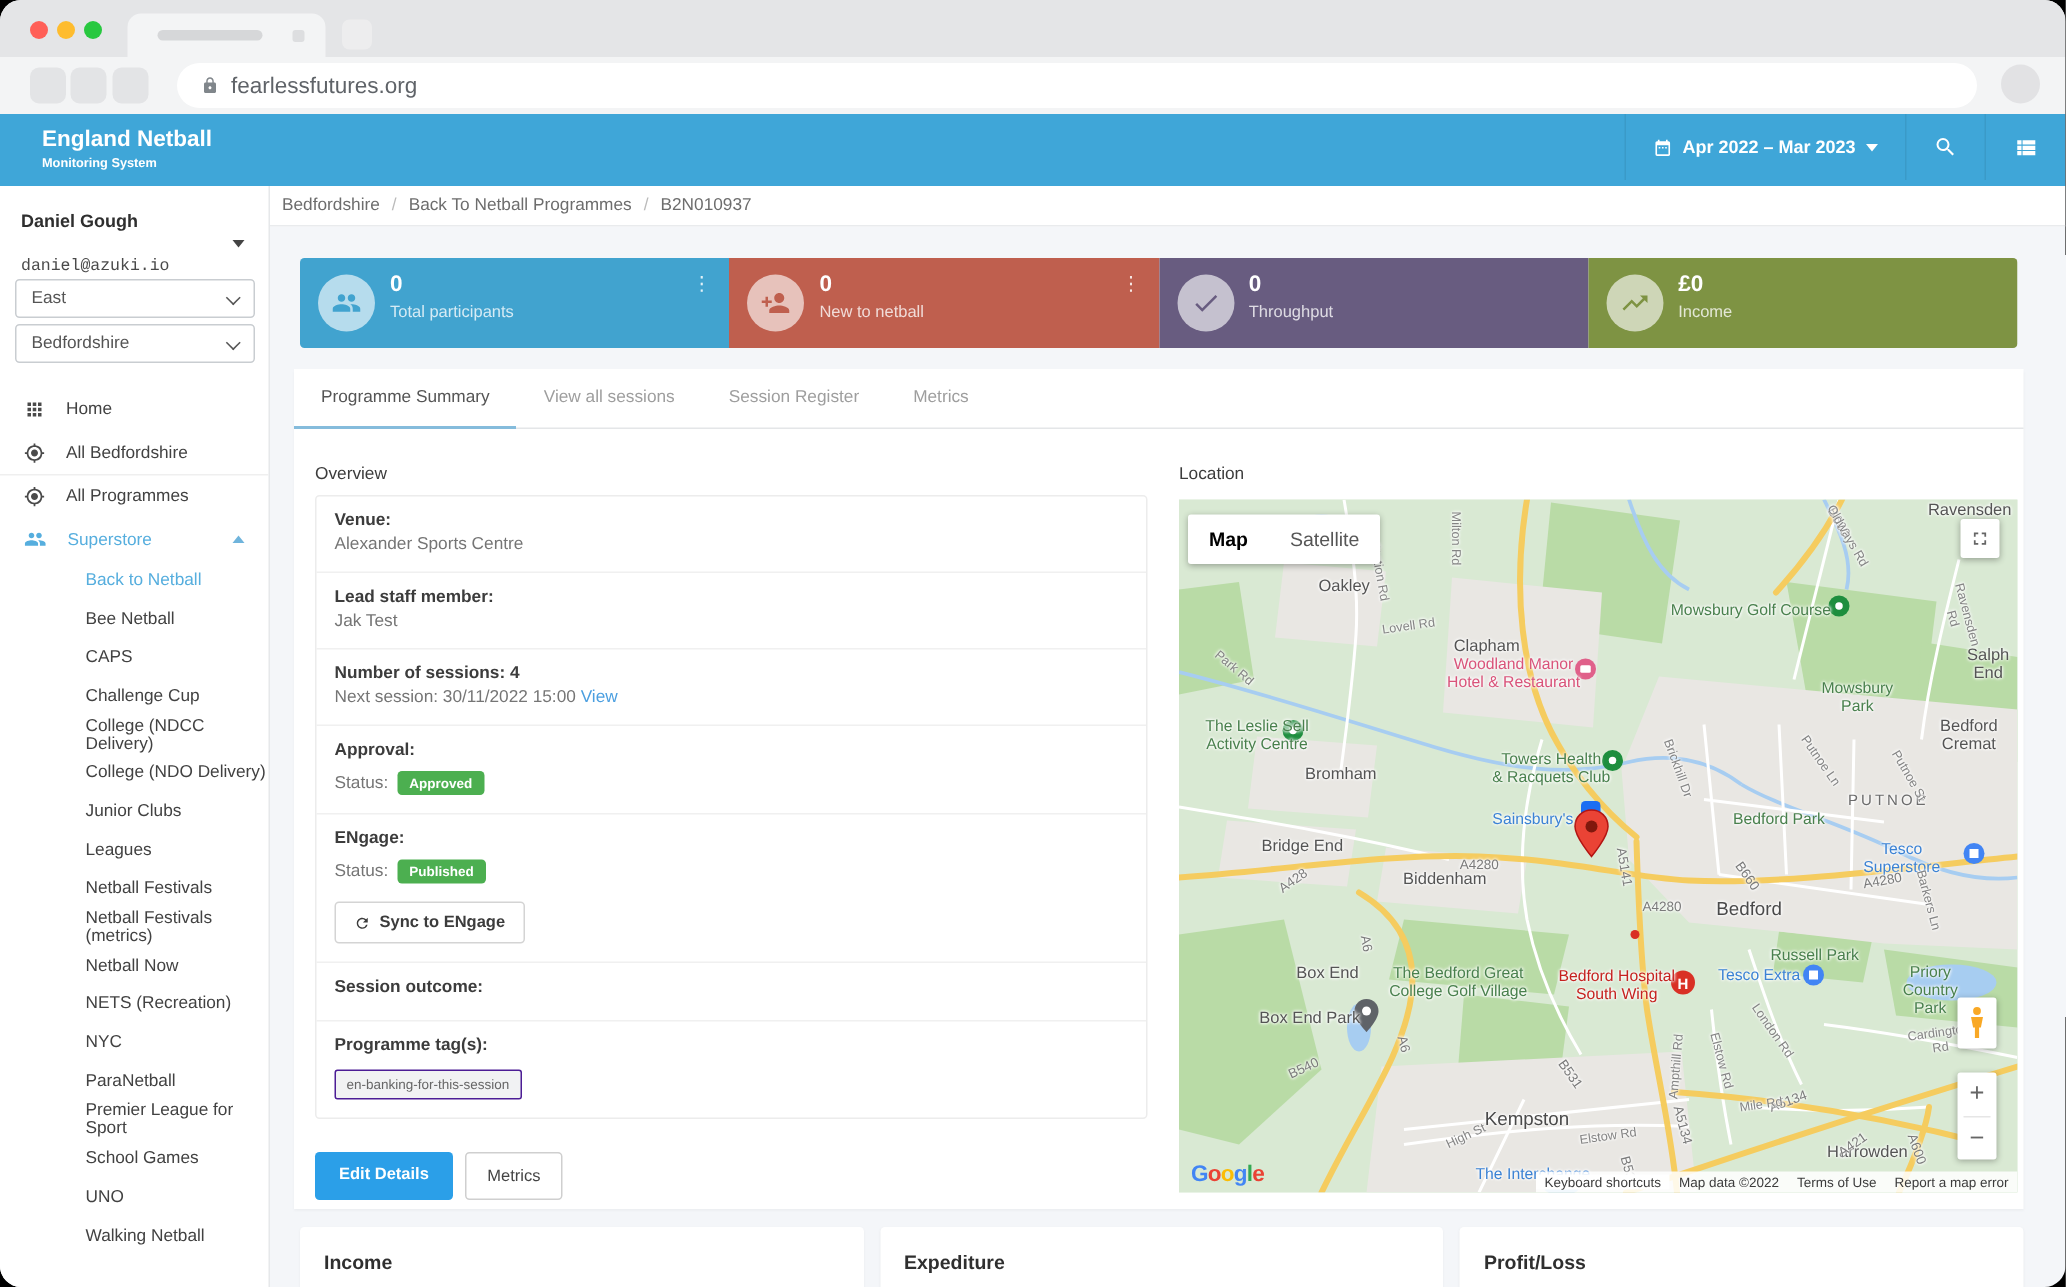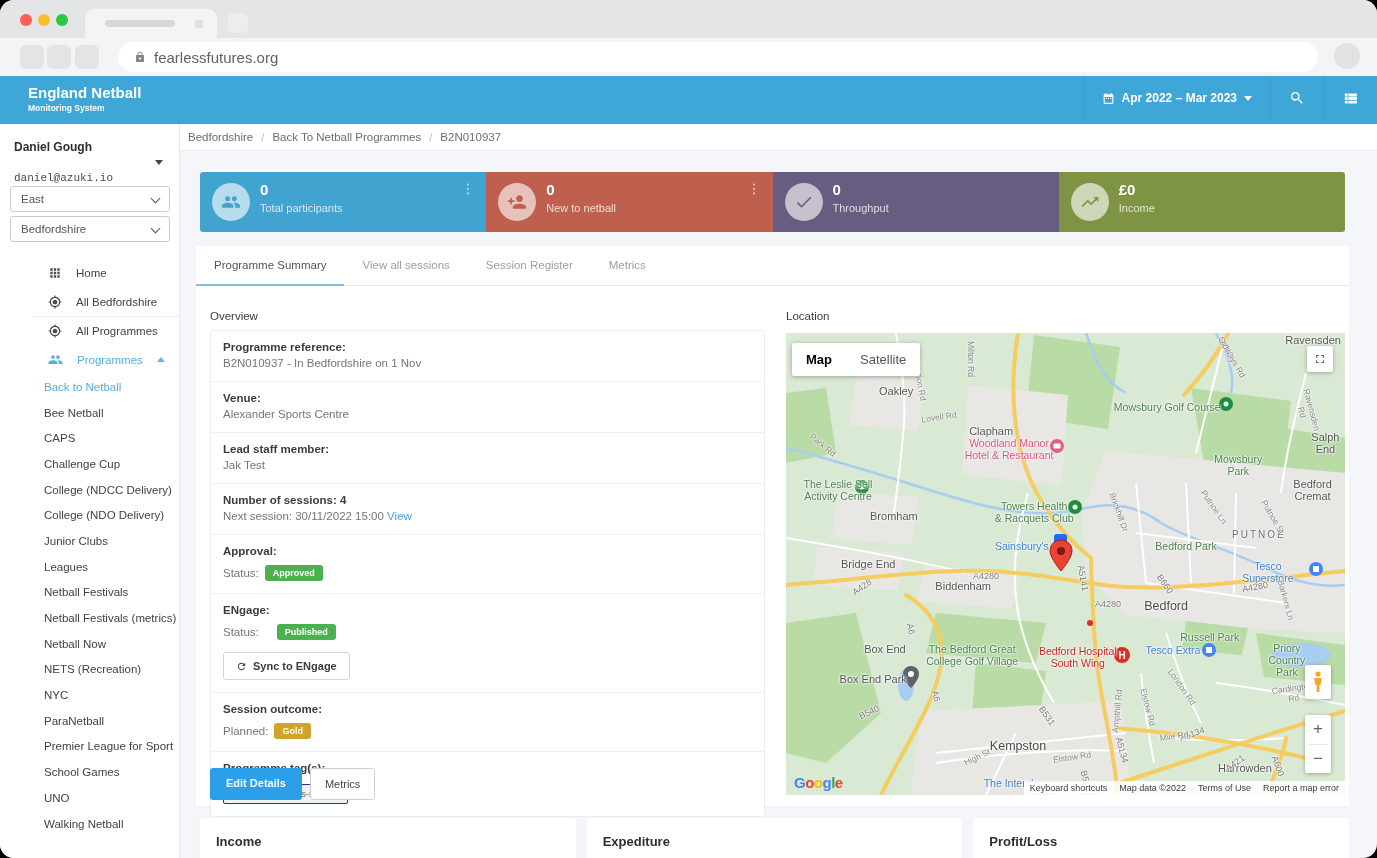--- a/index.html
+++ b/index.html
@@ -32,26 +32,26 @@
 
   
   #sidebar { position:absolute; left:0; top:124px; width:180px; bottom:0; background:#fff; border-right:1px solid #e6e8ea; }
   #user-name { position:absolute; left:14px; top:16px; font-size:12px; font-weight:bold; color:#2f2f2f; }
   #user-email { position:absolute; left:14px; top:48px; font-size:11px; color:#4a4a4a;font-family:Liberation Mono, monospace; }
   #user-caret { position:absolute; right:16px; top:36px; width:0; height:0; border-left:4px solid transparent; border-right:4px solid transparent; border-top:5px solid #444; }
   .select { position:absolute; left:10px; width:160px; height:26px; border:1px solid #c9cdd1; border-radius:3px; background:#fff; font-size:11.5px; color:#555; display:flex; align-items:center; padding:0 10px; }
   #select-region{ top:62px; } #select-county{ top:92px; }
   .chevron { position:absolute; right:10px; top:8px; width:7px; height:7px; border-right:1.4px solid #555; border-bottom:1.4px solid #555; transform:rotate(45deg); }
   #nav-list { position:absolute; left:0; top:134px; width:100%; }
-  .nav-item { display:flex; align-items:center; gap:14px; height:29px; padding-left:16px; font-size:11.5px; color:#424242; cursor:pointer;margin-left:32px; }
+  .nav-item { display:flex; align-items:center; gap:14px; height:29px; padding-left:16px; font-size:11.5px; color:#424242; cursor:pointer; }
   .nav-item svg { flex:0 0 auto; }
   .nav-item.active { color:#56aede; }
   .nav-sep { border-top:1px solid #efefef; }
   .expand-caret { margin-left:auto; margin-right:16px; width:0; height:0; border-left:4px solid transparent; border-right:4px solid transparent; border-bottom:5px solid #6fb4dc; }
-  #prog-list .sub-item { height:25.7px; display:flex; align-items:center; padding-left:44px; font-size:11.5px; color:#424242; cursor:pointer; }
+  #prog-list .sub-item { height:25.7px; display:flex; align-items:center; padding-left:57px; font-size:11.5px; color:#424242; cursor:pointer; }
   #prog-list .sub-item.active { color:#56aede; }
 
   
   #breadcrumb { position:absolute; left:180px; top:124px; right:0; height:27px; background:#fff; border-bottom:1px solid #e9ebed; display:flex; align-items:center; padding-left:8px; font-size:11.5px; color:#6d6d6d; }
   #breadcrumb span.crumb:not(:first-child)::before { content:"/"; color:#bbb; margin:0 8px; }
 
   
   #stats-row { position:absolute; left:200px; top:172px; width:1145px; height:60px; display:flex; border-radius:3px; overflow:hidden; }
   .stat-card { flex:1; position:relative; color:#fff; }
   .stat-icon { position:absolute; left:12px; top:11px; width:38px; height:38px; border-radius:50%; background:rgba(255,255,255,0.62); display:flex; align-items:center; justify-content:center; }
@@ -194,21 +194,21 @@
       <div class="nav-item nav-sep">
         <svg width="14" height="14" viewBox="0 0 24 24" fill="#4a4a4a">
             <path d="M12 8c-2.21 0-4 1.79-4 4s1.79 4 4 4 4-1.79 4-4-1.79-4-4-4zm8.94 3A8.994 8.994 0 0 0 13 3.06V1h-2v2.06A8.994 8.994 0 0 0 3.06 11H1v2h2.06A8.994 8.994 0 0 0 11 20.94V23h2v-2.06A8.994 8.994 0 0 0 20.94 13H23v-2h-2.06zM12 19c-3.87 0-7-3.13-7-7s3.13-7 7-7 7 3.13 7 7-3.13 7-7 7z"></path>
           </svg>
         <span>All Programmes</span>
       </div>
       <div class="nav-item active">
         <svg width="15" height="15" viewBox="0 0 24 24" fill="#56aede">
             <path d="M16 11c1.66 0 2.99-1.34 2.99-3S17.66 5 16 5c-1.66 0-3 1.34-3 3s1.34 3 3 3zm-8 0c1.66 0 2.99-1.34 2.99-3S9.66 5 8 5C6.34 5 5 6.34 5 8s1.34 3 3 3zm0 2c-2.33 0-7 1.17-7 3.5V19h14v-2.5c0-2.33-4.67-3.5-7-3.5zm8 0c-.29 0-.62.02-.97.05 1.16.84 1.97 1.97 1.97 3.45V19h6v-2.5c0-2.33-4.67-3.5-7-3.5z"></path>
           </svg>
-        <span>Programmes</span>
+        <span>Superstore</span>
         <span class="expand-caret"></span>
       </div>
       <div id="prog-list">
 
       <div class="sub-item active">
             <span>Back to Netball</span>
           </div>
           <div class="sub-item">
             <span>Bee Netball</span>
           </div>
@@ -327,24 +327,20 @@
         <div class="tab">
           <span>Metrics</span>
         </div>
       </div>
 
     <div id="overview-heading">Overview</div>
     <div id="location-heading">Location</div>
 
     <div id="overview-card">
       <div class="ov-row">
-        <div class="ov-label">Programme reference:</div>
-        <div class="ov-value">B2N010937 - In Bedfordshire on 1 Nov</div>
-      </div>
-      <div class="ov-row">
         <div class="ov-label">Venue:</div>
         <div class="ov-value">Alexander Sports Centre</div>
       </div>
       <div class="ov-row">
         <div class="ov-label">Lead staff member:</div>
         <div class="ov-value">Jak Test</div>
       </div>
       <div class="ov-row">
         <div class="ov-label">Number of sessions: 4</div>
         <div class="ov-value"><span>Next session: 30/11/2022 15:00</span> <span class="link">View</span></div>
@@ -353,35 +349,31 @@
         <div class="ov-label">Approval:</div>
         <div class="ov-inline">
             <span>Status:</span>
             <span class="badge" style="background: rgb(76, 175, 80);">Approved</span>
           </div>
       </div>
       <div class="ov-row">
         <div class="ov-label">ENgage:</div>
         <div class="ov-inline">
             <span>Status:</span>
-            <span class="badge" style="background: rgb(76, 175, 80); margin-left: 12px;">Published</span>
+            <span class="badge" style="background: rgb(76, 175, 80);">Published</span>
           </div>
         <div class="outline-btn">
           <svg width="11" height="11" viewBox="0 0 24 24" fill="#3c3c3c">
               <path d="M17.65 6.35A7.958 7.958 0 0 0 12 4c-4.42 0-7.99 3.58-7.99 8s3.57 8 7.99 8c3.73 0 6.84-2.55 7.73-6h-2.08A5.99 5.99 0 0 1 12 18c-3.31 0-6-2.69-6-6s2.69-6 6-6c1.66 0 3.14.69 4.22 1.78L13 11h7V4l-2.35 2.35z"></path>
             </svg>
           <span>Sync to ENgage</span>
         </div>
       </div>
       <div class="ov-row">
         <div class="ov-label">Session outcome:</div>
-        <div class="ov-inline">
-            <span>Planned:</span>
-            <span class="badge" style="background: rgb(209, 163, 42);">Gold</span>
-          </div>
       </div>
       <div class="ov-row">
         <div class="ov-label">Programme tag(s):</div>
         <span class="tag-chip">en-banking-for-this-session</span>
       </div>
     </div>
 
     <div id="ov-buttons">
       <div id="edit-btn" style="background: rgb(43, 159, 232);">Edit Details</div>
       <div id="metrics-btn">Metrics</div>

